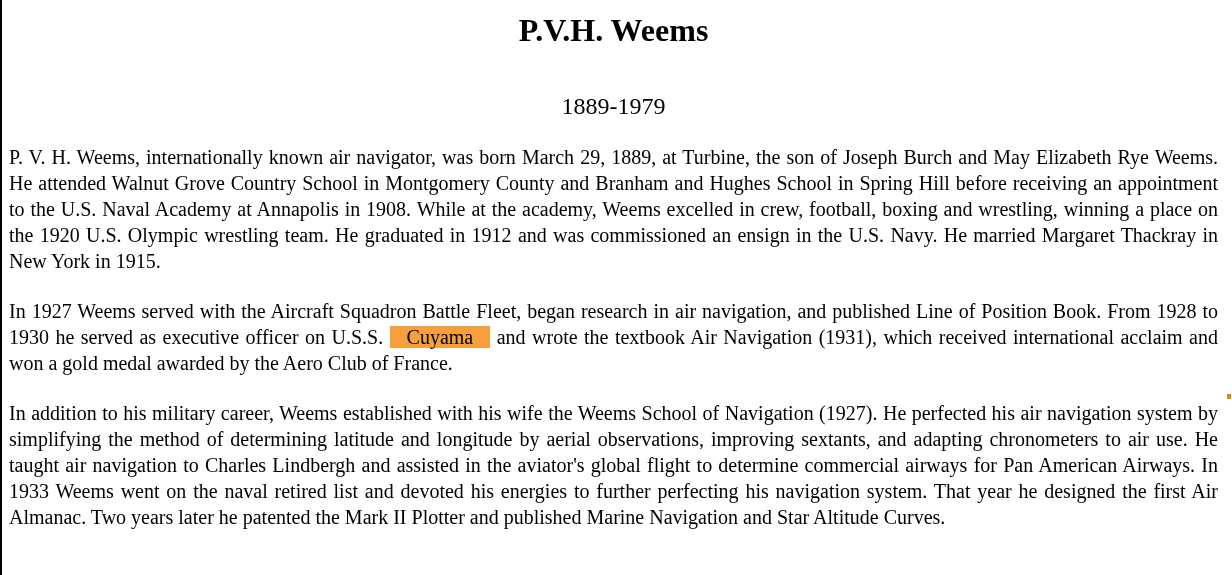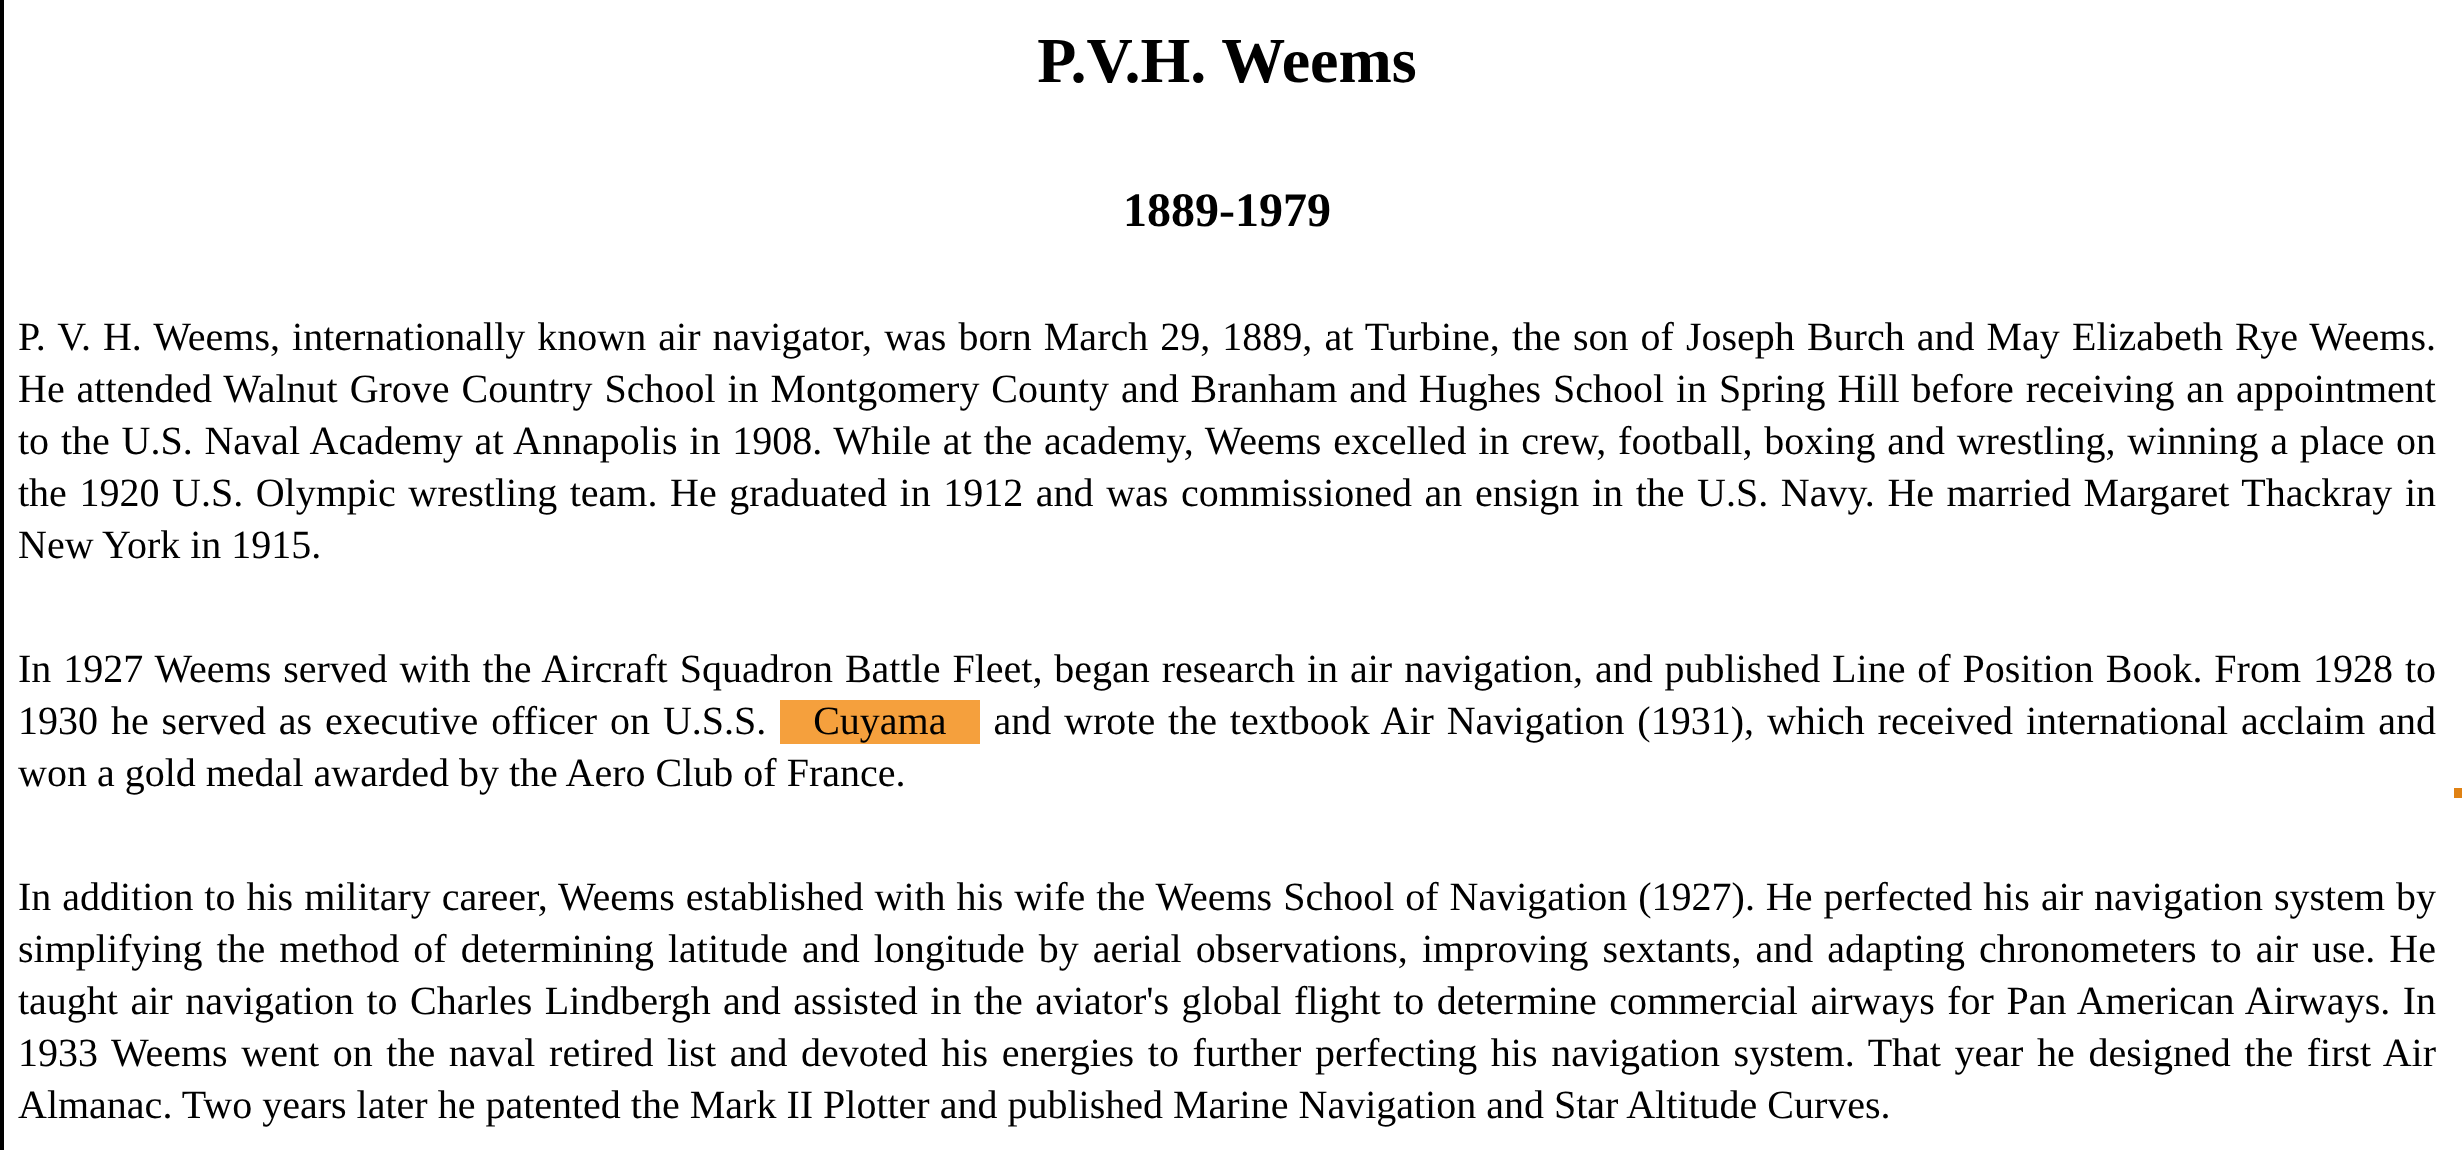--- a/index.html
+++ b/index.html
@@ -35,30 +35,30 @@
   }
   h1.doc-title {
     font-size: 32px;
     font-weight: bold;
     text-align: center;
     margin: 12px 0 0 0;
     line-height: 37px;
   }
   h2.doc-subtitle {
     font-size: 24px;
-    font-weight: bold;
+    font-weight: normal;
     text-align: center;
     margin: 43px 0 14px 0;
     line-height: 28px;
   }
   p.body-para {
     font-size: 20px;
     line-height: 26px;
     text-align: justify;
-    margin: 36px 0;
+    margin: 24px 0;
   }
   mark.find-highlight {
     background: var(--highlight-color, #F5A03D);
     color: #000000;
     padding: 0 17px;
   }
   .scroll-match-tick {
     position: absolute;
     right: 1px;
     top: 394px;

